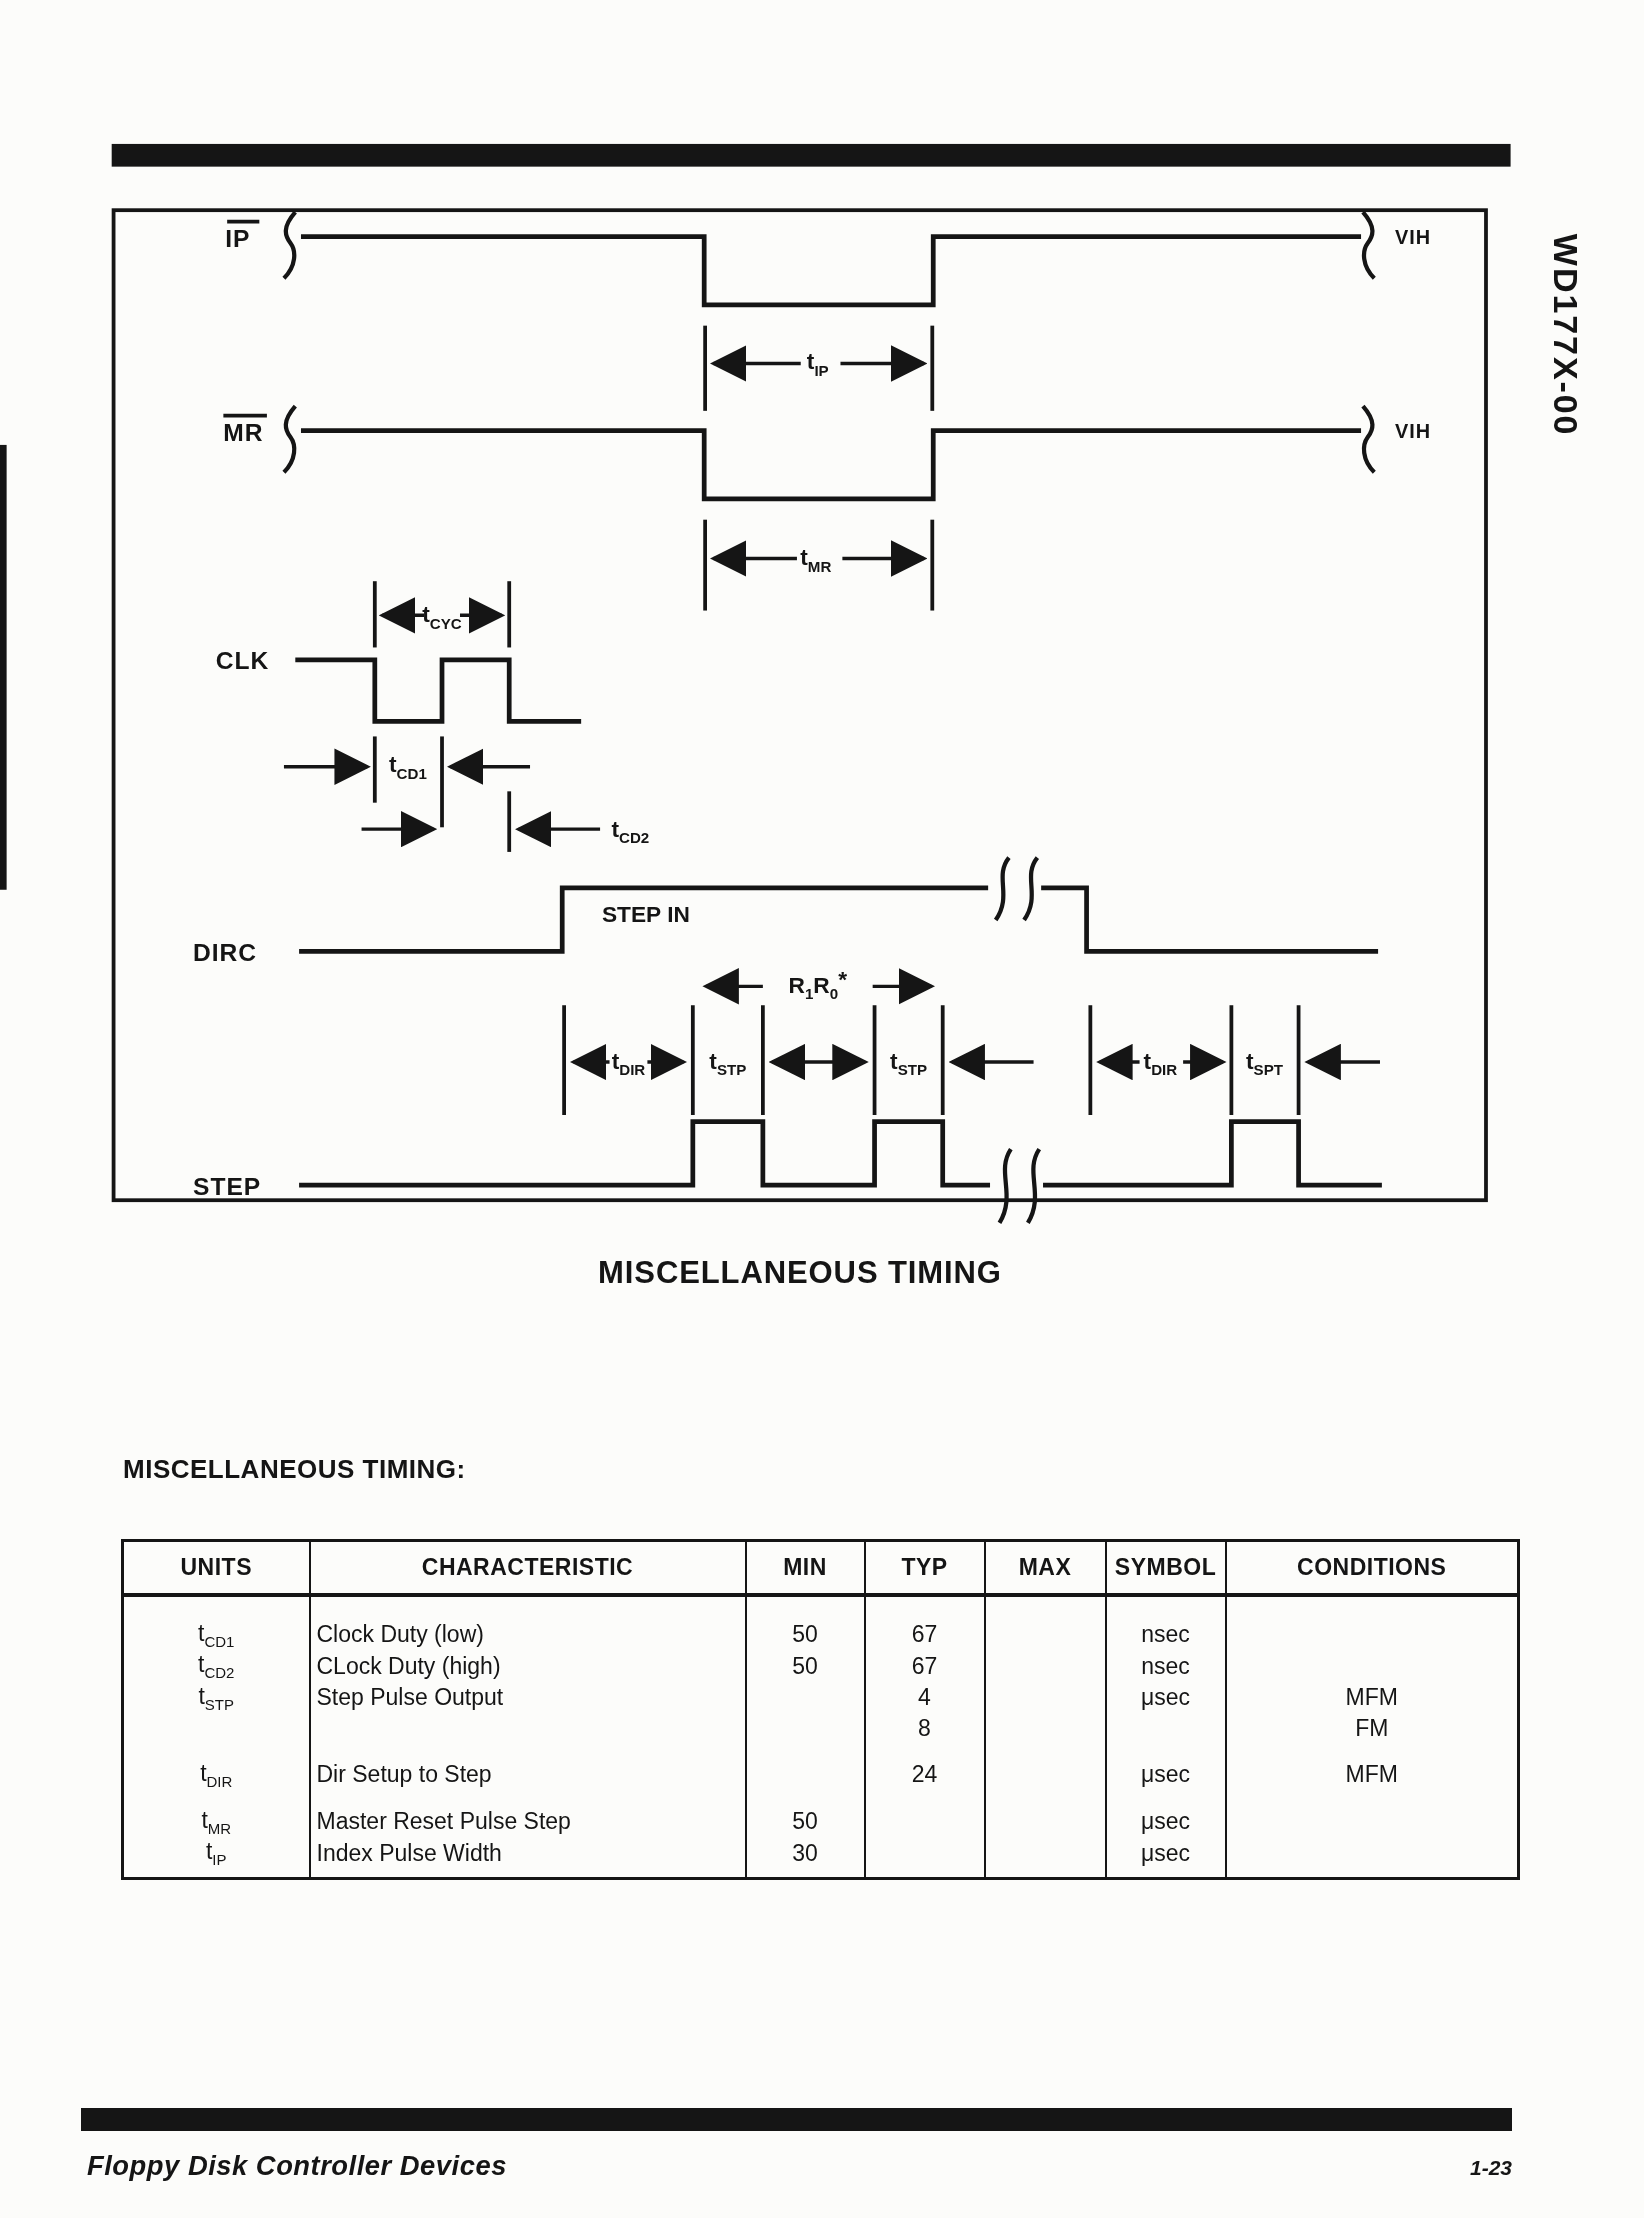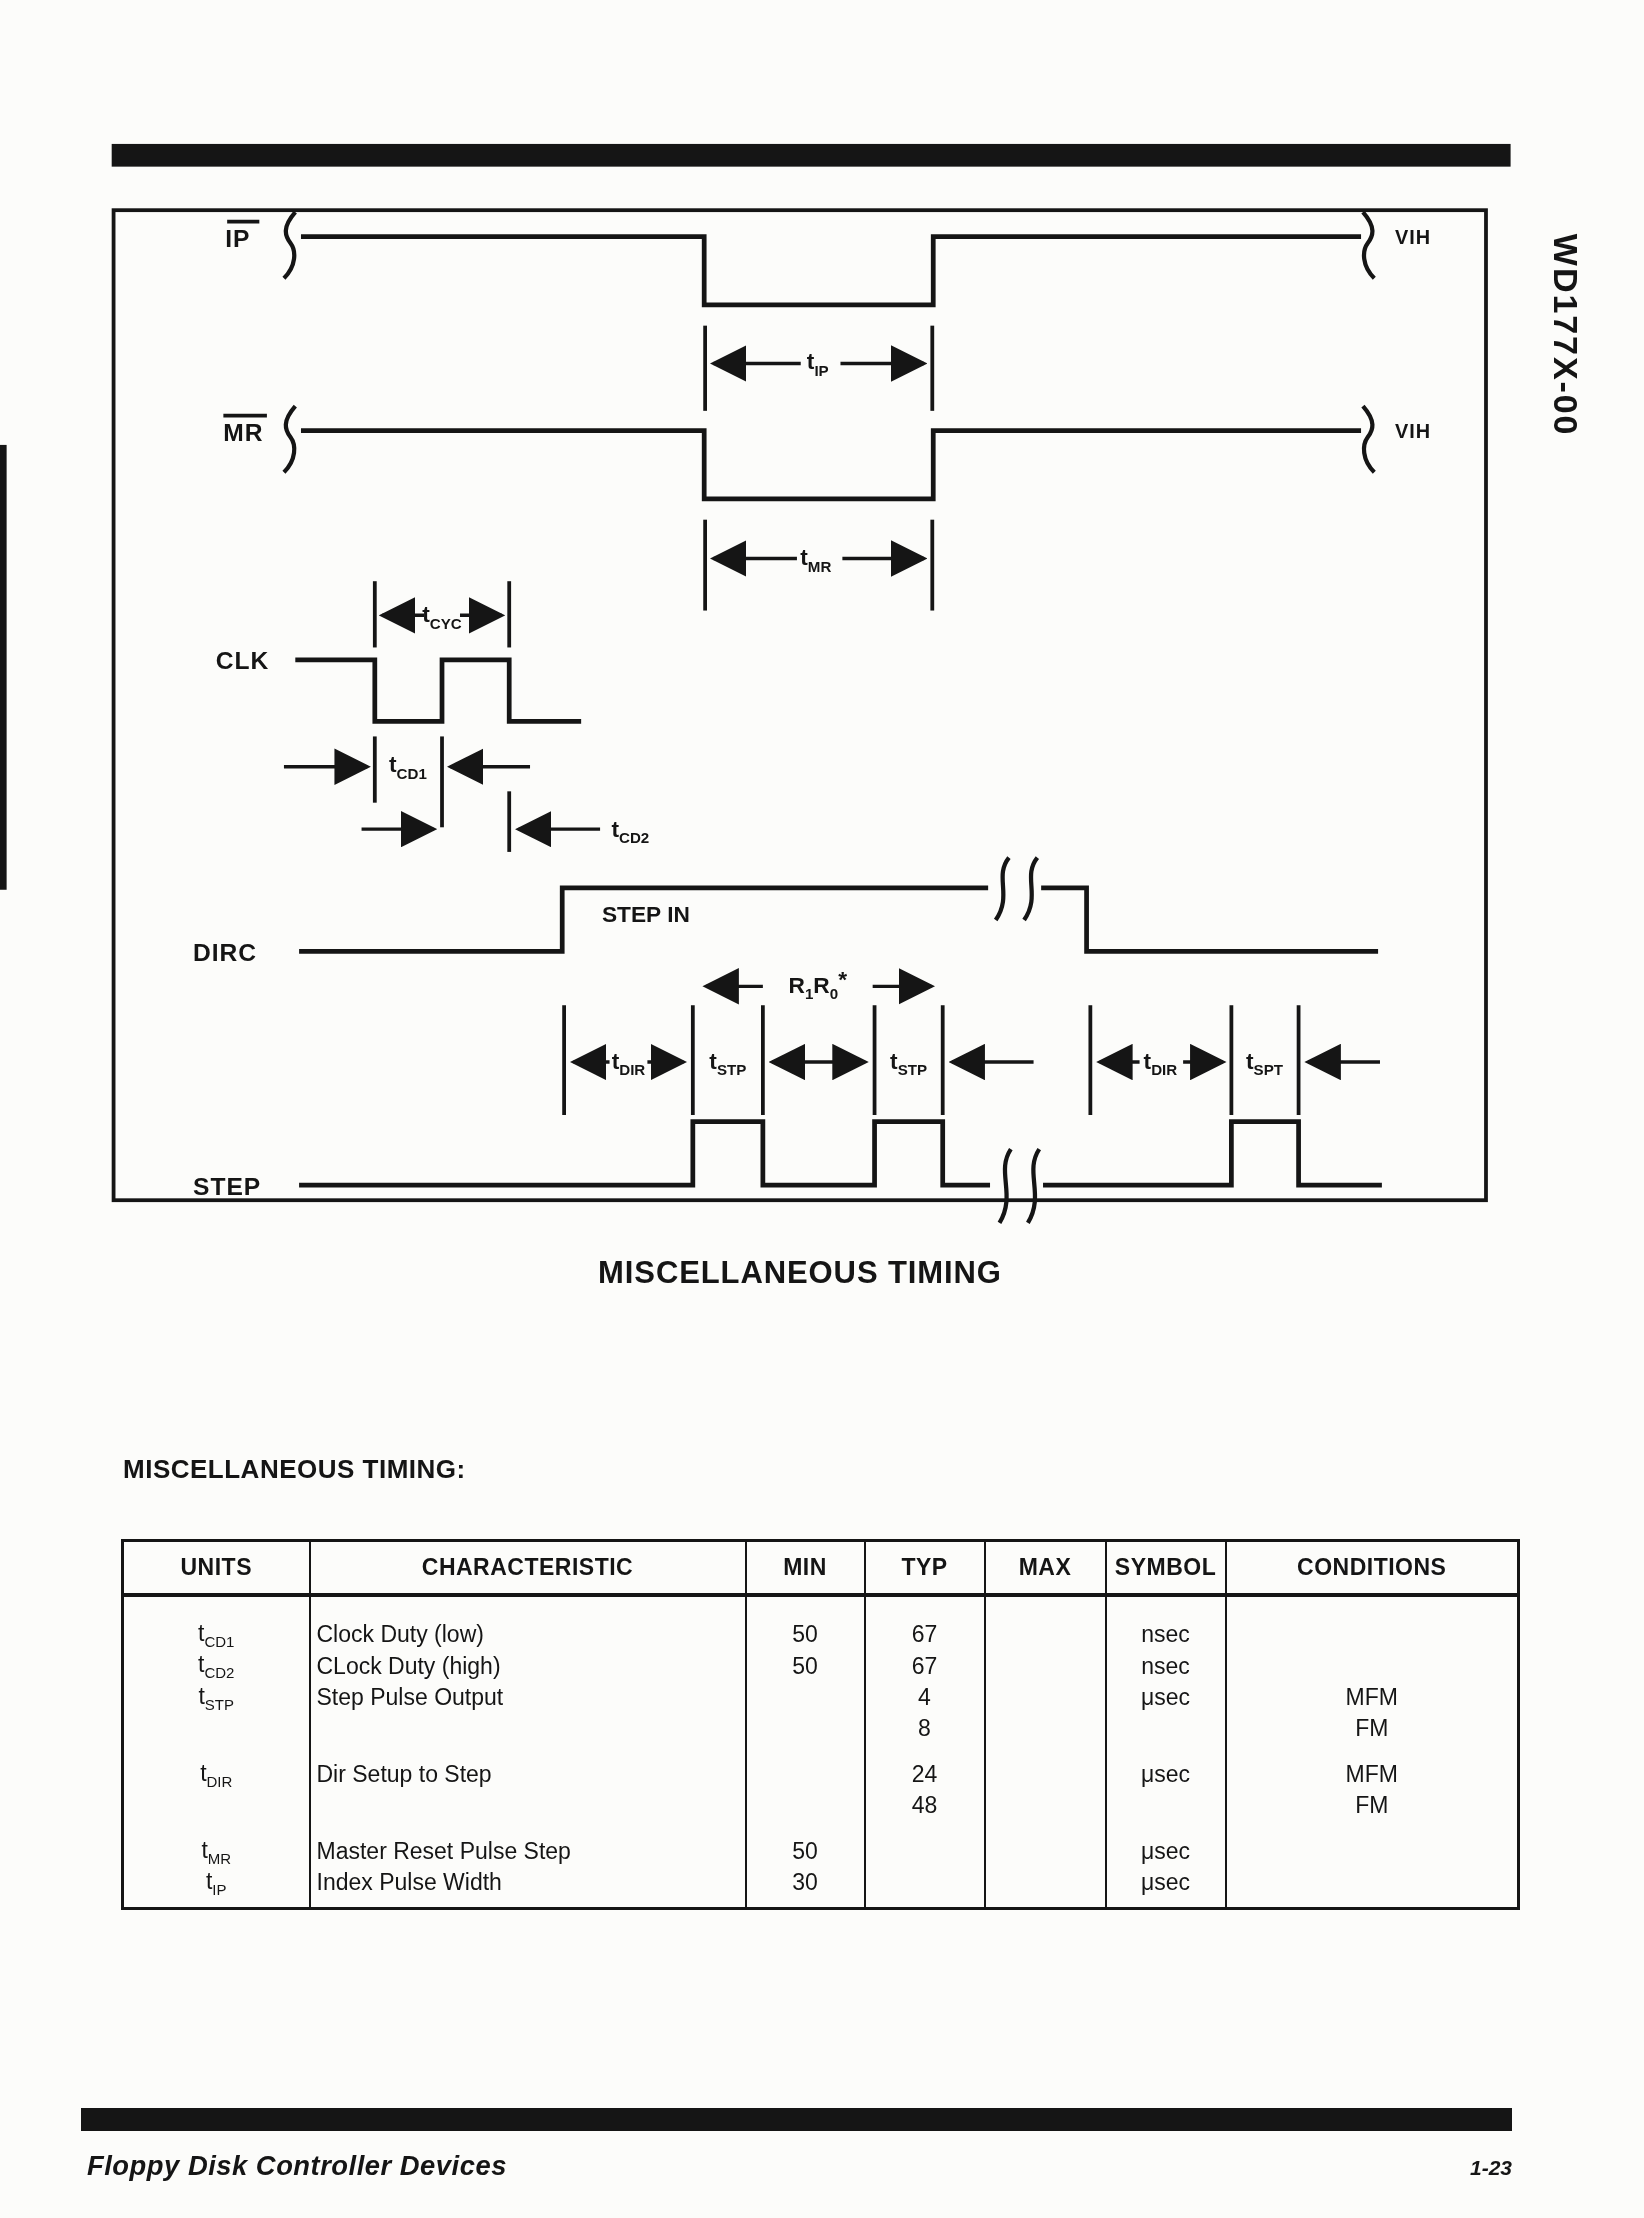--- a/index.html
+++ b/index.html
@@ -232,29 +232,20 @@
       </tr>
       <tr>
         <td><span>t</span><sub>DIR</sub></td>
         <td class="char">Dir Setup to Step</td>
         <td></td>
         <td>24</td>
         <td></td>
         <td>μsec</td>
         <td>MFM</td>
       </tr>
-      <tr>
-        <td><span></span><sub></sub></td>
-        <td class="char"></td>
-        <td></td>
-        <td>48</td>
-        <td></td>
-        <td></td>
-        <td>FM</td>
-      </tr>
       <tr class="spacer">
         <td></td>
           <td></td>
           <td></td>
           <td></td>
           <td></td>
           <td></td>
           <td></td>
       </tr>
       <tr>

